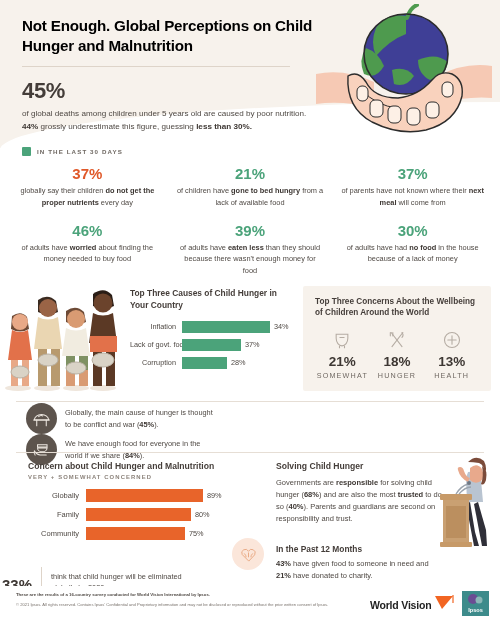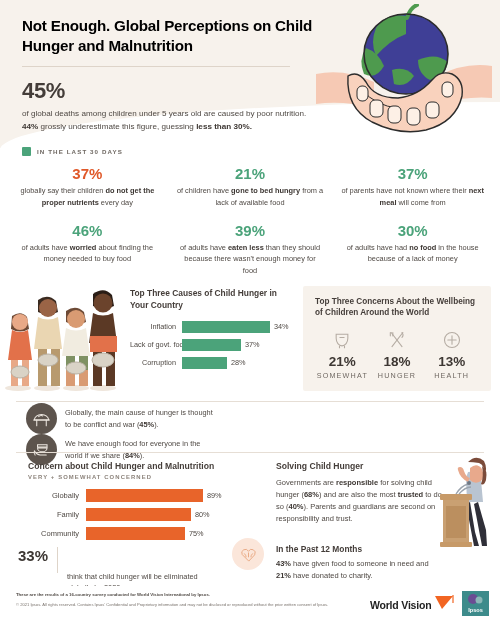--- a/index.html
+++ b/index.html
@@ -131,22 +131,22 @@
   }
   .bars-orange { margin-top: 8px; }
   .bar-row-o { display: flex; align-items: center; height: 14px; margin-bottom: 5px; }
   .bar-name-o {
     width: 58px; text-align: right; padding-right: 7px;
     font-size: 7.5px; color: #4f4944; white-space: nowrap;
   }
   .bar-fill-o { height: 13px; background: #e8642a; }
 
   .elim {
-    position: absolute; left: 18px; top: 547px; width: 215px;
-    display: flex; align-items: flex-start; gap: 9px;
+    position: absolute; left: 2px; top: 547px; width: 215px;
+    display: flex; align-items: flex-end; gap: 9px;
   }
   .elim-pct { font-size: 15px; font-weight: bold; color: #3d3733; }
   .elim-div { width: 1px; height: 26px; background: #ded4c9; }
   .elim-txt { font-size: 7.4px; line-height: 1.5; color: #4f4944; width: 152px; margin-top: 24px; }
   .heart-badge {
     position: absolute; left: 232px; top: 538px;
     width: 32px; height: 32px; border-radius: 50%; background: #fbe6da;
     display: flex; align-items: center; justify-content: center;
   }
 

